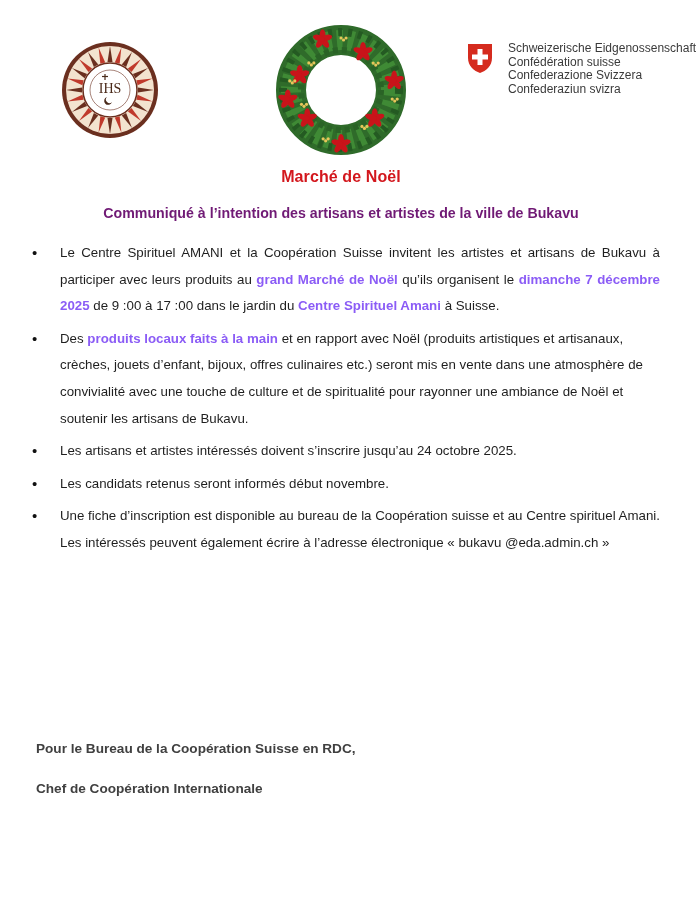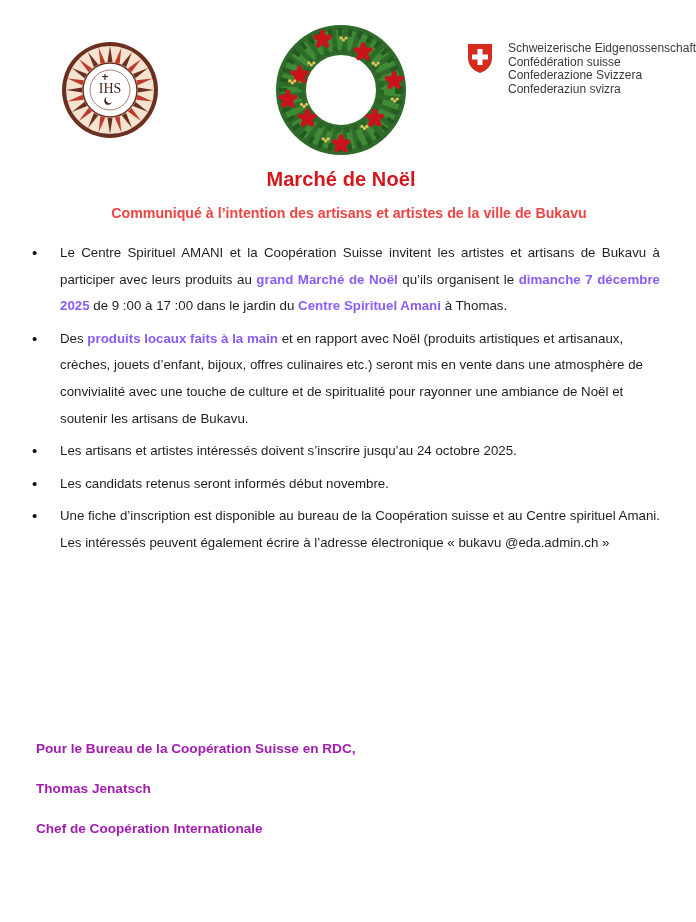--- a/index.html
+++ b/index.html
@@ -12,32 +12,32 @@
 
   
   #wreath { left:272px; top:24px; width:138px; height:132px; }
 
   
   #swiss-block { left:466px; top:42px; width:230px; height:60px; }
   #swiss-shield { position:absolute; left:0; top:0; width:28px; height:32px; }
   #swiss-names { position:absolute; left:42px; top:0; font-size:12px; line-height:13.6px; color:#3a3a3a; white-space:nowrap; }
 
   
-  #title { left:0; width:682px; top:168px; text-align:center; color:#d3171d; font-weight:bold; font-size:20px; letter-spacing:0.1px; }
-  #subtitle { left:0; width:682px; top:205px; text-align:center; font-weight:bold; font-size:14.2px; color:#ef4444;margin-left:8px; }
+  #title { left:0; width:682px; top:168px; text-align:center; color:#d3171d; font-weight:bold; font-size:16px; letter-spacing:0.1px; }
+  #subtitle { left:0; width:682px; top:205px; text-align:center; font-weight:bold; font-size:14.2px; color:#701a75; }
 
   
   #bullets { left:36px; top:240px; width:624px; margin:0; padding:0; list-style:none; }
   .bullet { position:relative; padding-left:24px; font-size:13.3px; line-height:26.6px; margin-bottom:6px; color:#1f1f1f; }
   .bullet::before { content:"•"; position:absolute; left:-4px; top:0; font-size:15px; color:#111; }
   .bullet.justify { text-align:justify; }
   .bullet b { font-weight:bold; color:#8b5cf6; }
 
   
-  #signature { left:36px; top:740px; font-weight:bold; font-size:13.6px; color:#a21caf; }
+  #signature { left:36px; top:740px; font-weight:bold; font-size:13.6px; color:#404040; }
   #signature div { height:40px; line-height:18px; }
 </style>
 </head>
 <body>
 
 <div id="jesuit-logo" class="abs">
   <svg width="100" height="100" viewBox="0 0 100 100">
     <circle cx="50" cy="50" r="48" fill="#6b2f1f"></circle>
     <circle cx="50" cy="50" r="44" fill="#f3e3cf"></circle>
     <g id="sunrays">
@@ -177,24 +177,23 @@
     <div>Confédération suisse</div>
     <div>Confederazione Svizzera</div>
     <div>Confederaziun svizra</div>
   </div>
 </div>
 
 <div id="title" class="abs">Marché de Noël</div>
 <div id="subtitle" class="abs">Communiqué à l’intention des artisans et artistes de la ville de Bukavu</div>
 
 <ul id="bullets" class="abs">
-  <li class="bullet justify"><span>Le Centre Spirituel AMANI et la Coopération Suisse invitent les artistes et artisans de Bukavu à participer avec leurs produits au </span><b>grand Marché de Noël</b><span> qu’ils organisent le </span><b>dimanche 7 décembre 2025</b><span> de 9 :00 à 17 :00 dans le jardin du </span><b>Centre Spirituel Amani</b><span> à Thomas.</span></li>
+  <li class="bullet justify"><span>Le Centre Spirituel AMANI et la Coopération Suisse invitent les artistes et artisans de Bukavu à participer avec leurs produits au </span><b>grand Marché de Noël</b><span> qu’ils organisent le </span><b>dimanche 7 décembre 2025</b><span> de 9 :00 à 17 :00 dans le jardin du </span><b>Centre Spirituel Amani</b><span> à Suisse.</span></li>
   <li class="bullet"><span>Des </span><b>produits locaux faits à la main</b><span> et en rapport avec Noël (produits artistiques et artisanaux, crèches, jouets d’enfant, bijoux, offres culinaires etc.) seront mis en vente dans une atmosphère de convivialité avec une touche de culture et de spiritualité pour rayonner une ambiance de Noël et soutenir les artisans de Bukavu.</span></li>
   <li class="bullet"><span>Les artisans et artistes intéressés doivent s’inscrire jusqu’au 24 octobre 2025.</span></li>
   <li class="bullet"><span>Les candidats retenus seront informés début novembre.</span></li>
   <li class="bullet justify"><span>Une fiche d’inscription est disponible au bureau de la Coopération suisse et au Centre spirituel Amani. Les intéressés peuvent également écrire à l’adresse électronique « bukavu @eda.admin.ch »</span></li>
 </ul>
 
 <div id="signature" class="abs">
   <div>Pour le Bureau de la Coopération Suisse en RDC,</div>
-  <div>Thomas Jenatsch</div>
   <div>Chef de Coopération Internationale</div>
 </div>
 
 </body></html>

